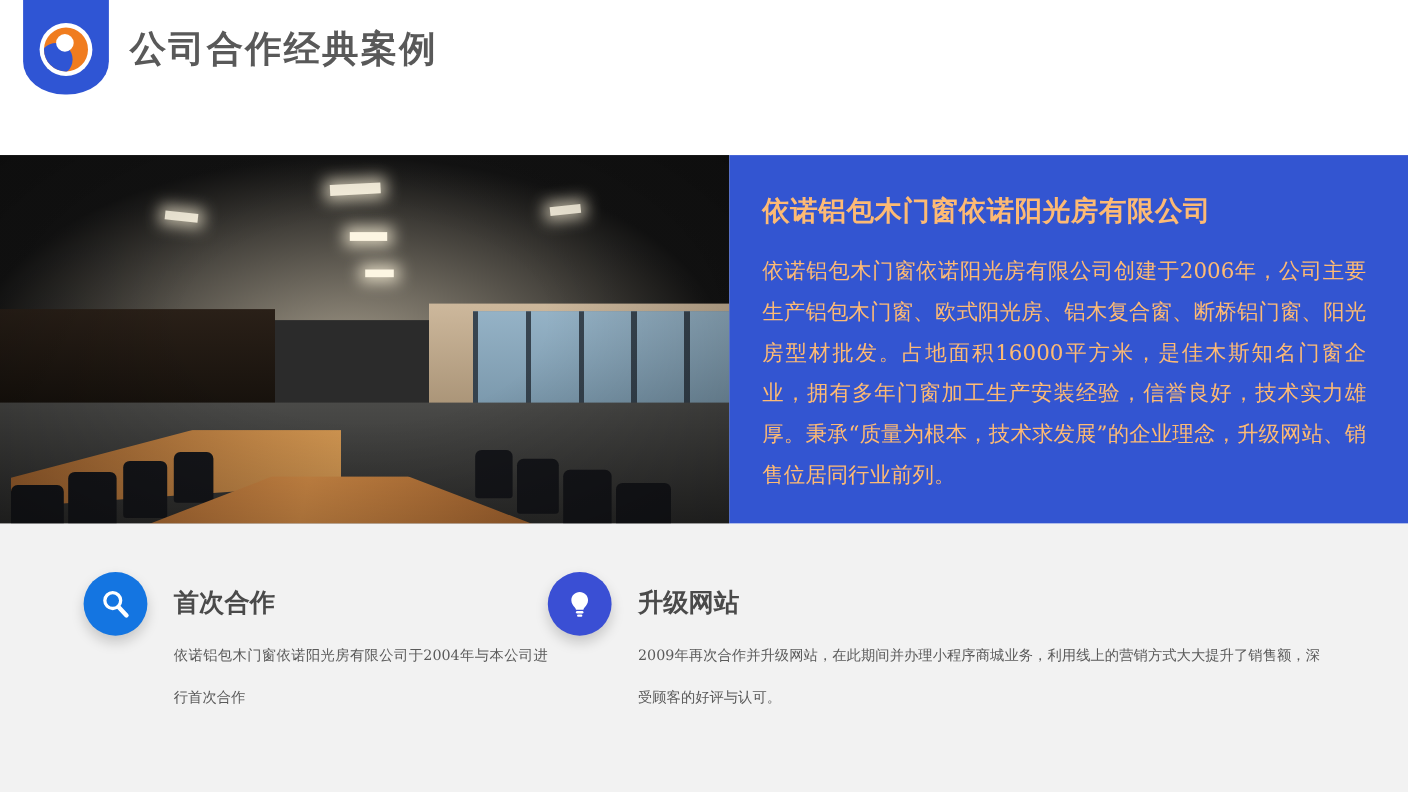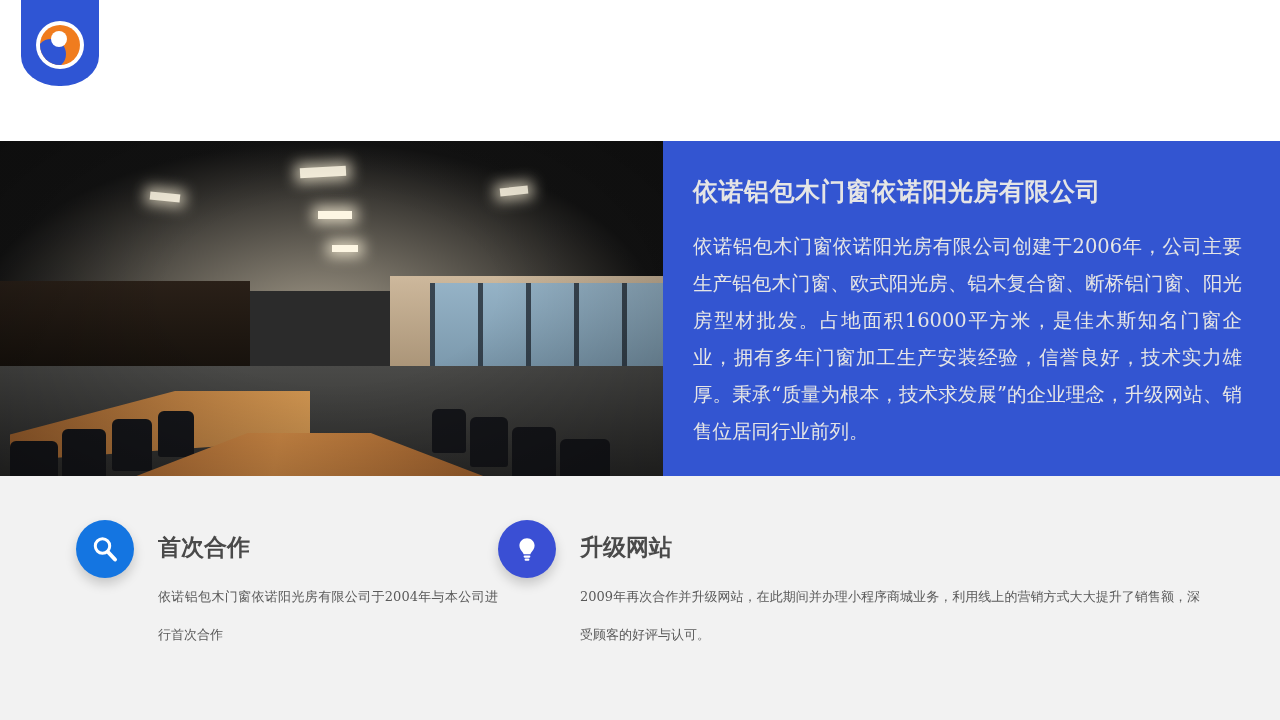--- a/index.html
+++ b/index.html
@@ -195,21 +195,21 @@
     position: absolute; left: 0; top: 0; width: 663px; height: 335px;
     background: radial-gradient(ellipse at 50% 45%, rgba(0,0,0,0) 35%, rgba(0,0,0,0.35) 100%);
   }
 
   .card {
     position: relative;
     width: 617px;
     height: 335px;
     background: #3355d1;
     padding: 34px 38px 0 30px;
-    color: #e5e5e5;
+    color: #fdba74;
   }
 
   .card h2 {
     font-size: 25px;
     font-weight: bold;
     letter-spacing: 0.5px;
     margin-bottom: 20px;
     font-family: "DejaVu Sans", sans-serif;
   }
 
@@ -280,20 +280,21 @@
 <body>
 
 <div class="slide">
 
   <div class="header">
     <div class="logo-shield">
       <div class="logo-circle">
         <div class="logo-inner"></div>
       </div>
     </div>
+    <div class="header-title">公司合作经典案例</div>
   </div>
 
   <div class="band">
 
     <div class="photo">
       <div class="ceiling"></div>
       <div class="ceiling-shade"></div>
       <div class="lightpanel lp1"></div>
       <div class="lightpanel lp2"></div>
       <div class="lightpanel lp3"></div>

